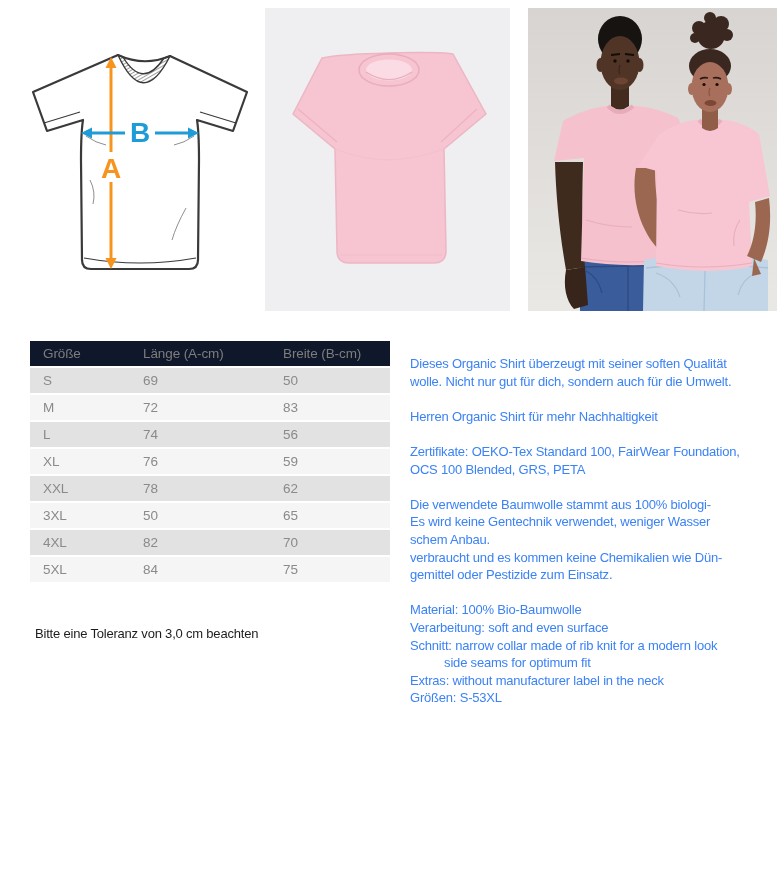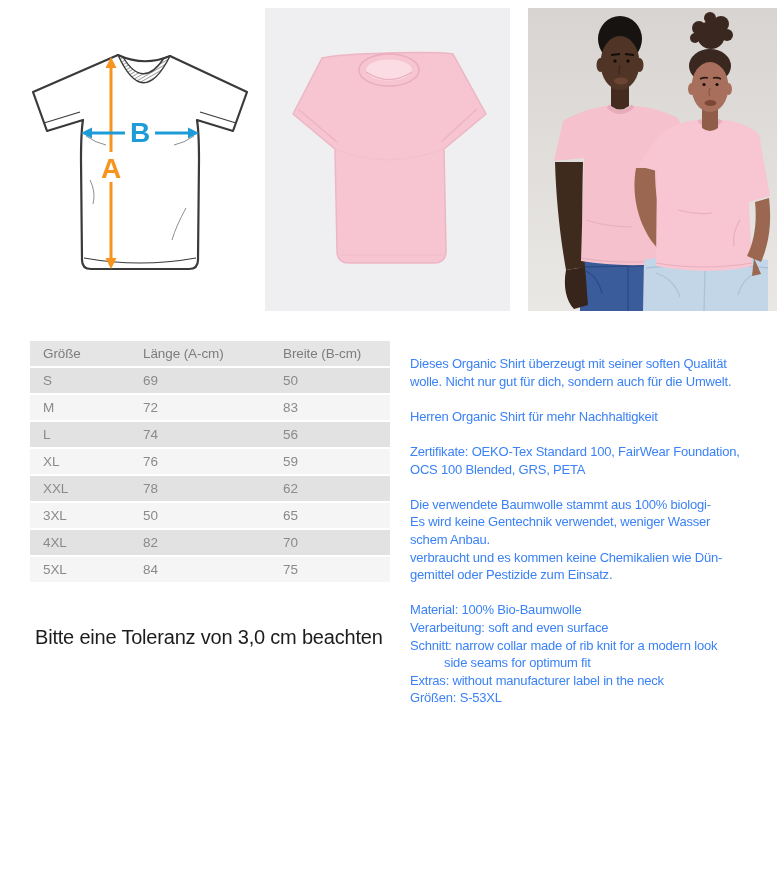--- a/index.html
+++ b/index.html
@@ -10,28 +10,28 @@
   }
   .abs{position:absolute;}
   
   .diagram{left:20px;top:30px;width:240px;height:260px;}
   .photo-flat{left:265px;top:8px;width:245px;height:303px;}
   .photo-models{left:528px;top:8px;width:249px;height:303px;}
   .diagram svg,.photo-flat svg,.photo-models svg{display:block;width:100%;height:100%;}
   
   .size-table{left:30px;top:341px;width:360px;font-size:13.5px;color:#8a8a8a;letter-spacing:-0.1px;}
   .srow{display:flex;align-items:center;height:25px;margin-bottom:2px;}
-  .srow.head{background:#e5e5e5;color:#7d7d7d;}
+  .srow.head{background:#0f172a;color:#7d7d7d;}
   .rows .srow:nth-of-type(odd){background:#e2e2e2;}
   .rows .srow:nth-of-type(even){background:#f5f5f5;}
   .c1{width:113px;padding-left:13px;box-sizing:border-box;}
   .c2{width:140px;}
   .c3{flex:1;}
   
-  .tolerance{left:35px;top:626px;font-size:20px;color:#1d1d1d;letter-spacing:-0.2px;}
+  .tolerance{left:35px;top:626px;font-size:13px;color:#1d1d1d;letter-spacing:-0.2px;}
   
   .description{left:410px;top:340px;width:367px;font-size:13px;line-height:17.6px;color:#3b82f6;letter-spacing:-0.2px;margin-top:15px;}
   .desc-line{white-space:pre;min-height:17.6px;}
   .diagram-label{font-weight:bold;font-size:28px;font-family:"Liberation Sans",sans-serif;}
 </style>
 </head>
 <body>
 
 <div class="abs diagram">
   <svg viewBox="0 0 240 260">

